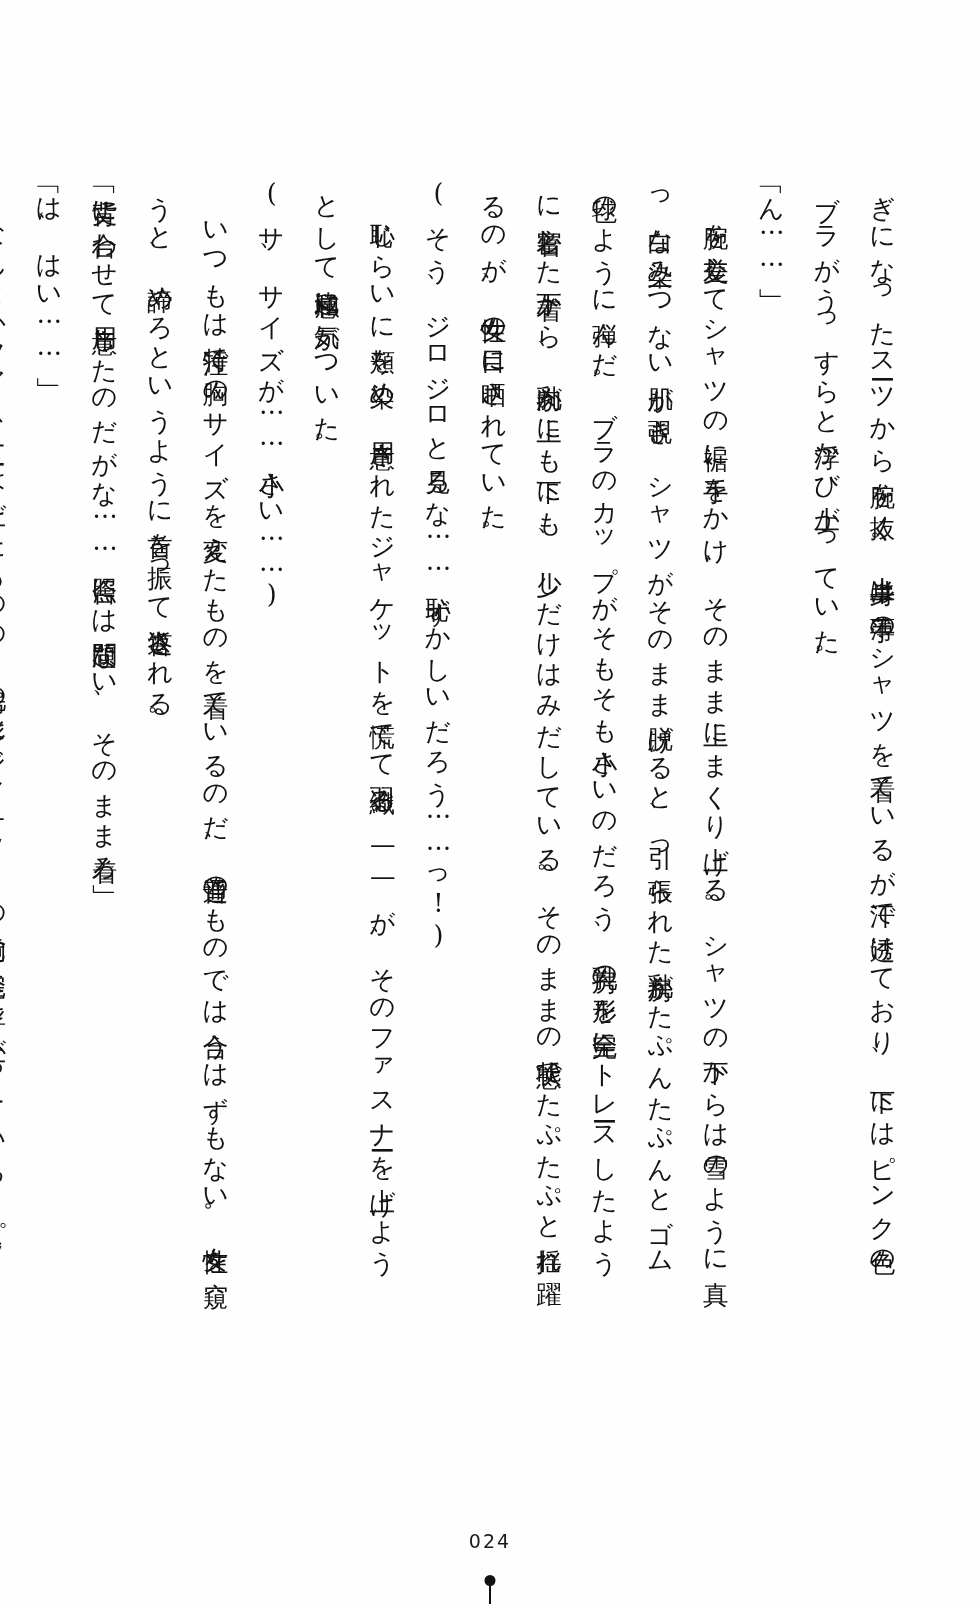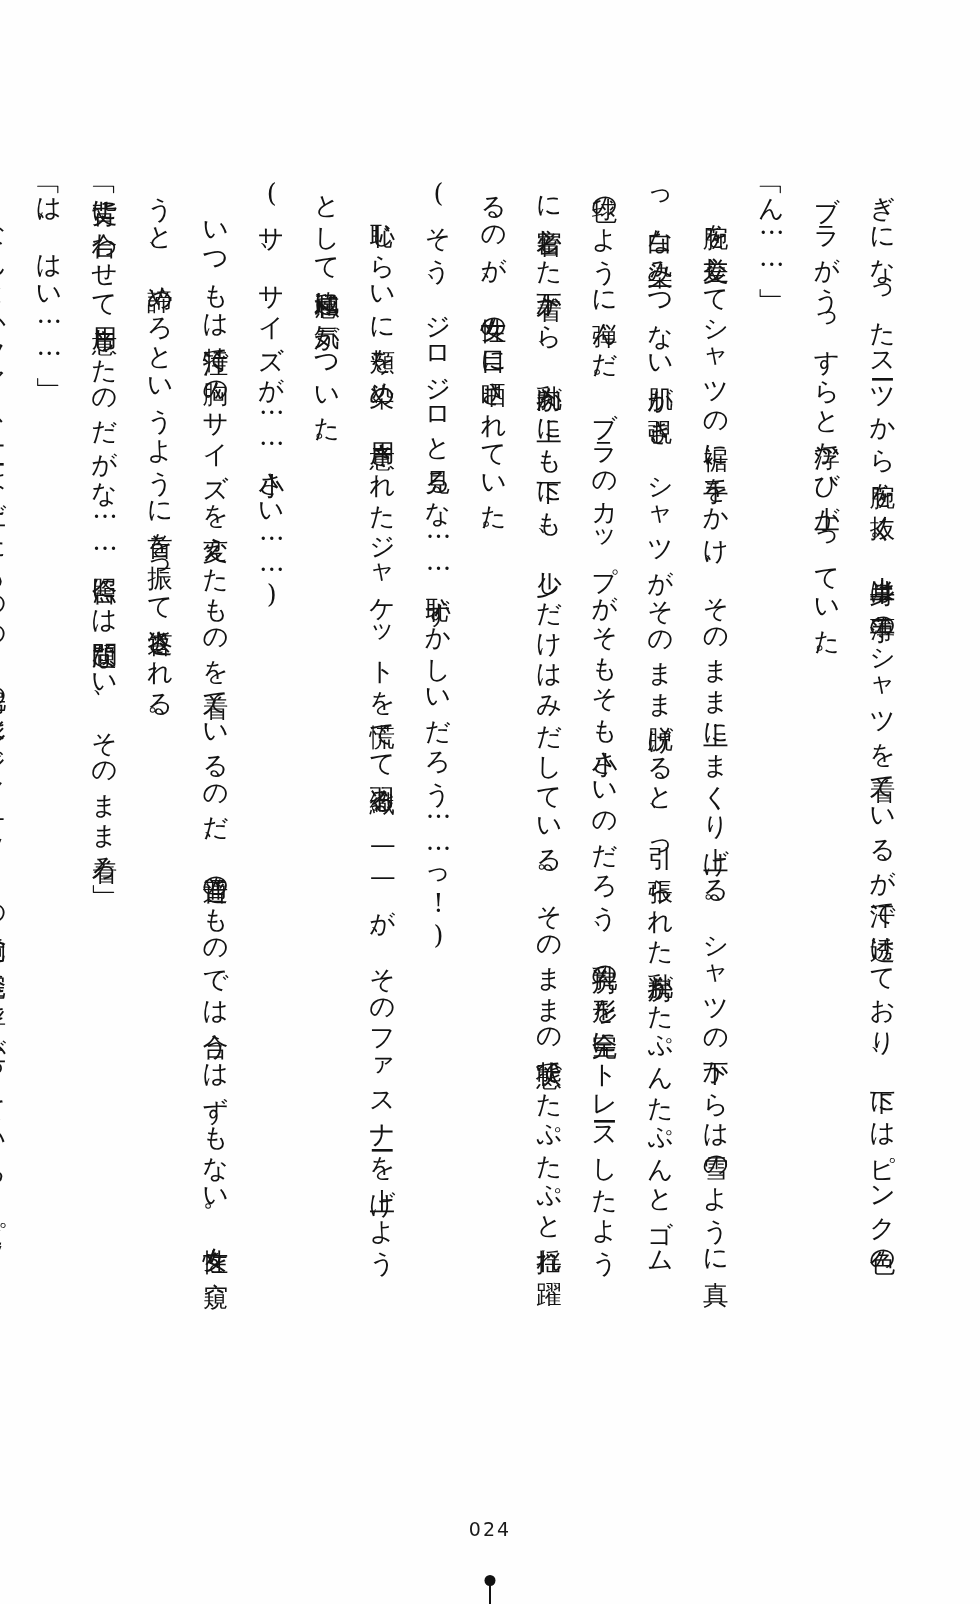--- a/index.html
+++ b/index.html
@@ -37,21 +37,21 @@
     padding: 0;
     text-indent: 0;
   }
   .text-block p.indent {
     text-indent: 1em;
   }
 
   
   .folio {
     position: absolute;
-    bottom: 64px;
+    bottom: 52px;
     left: 0;
     width: 100%;
     text-align: center;
     font-family: "DejaVu Sans", "Liberation Sans", sans-serif;
     font-size: 19px;
     letter-spacing: 2px;
     color: #1a1a1a;
   }
   .folio-mark {
     position: absolute;

